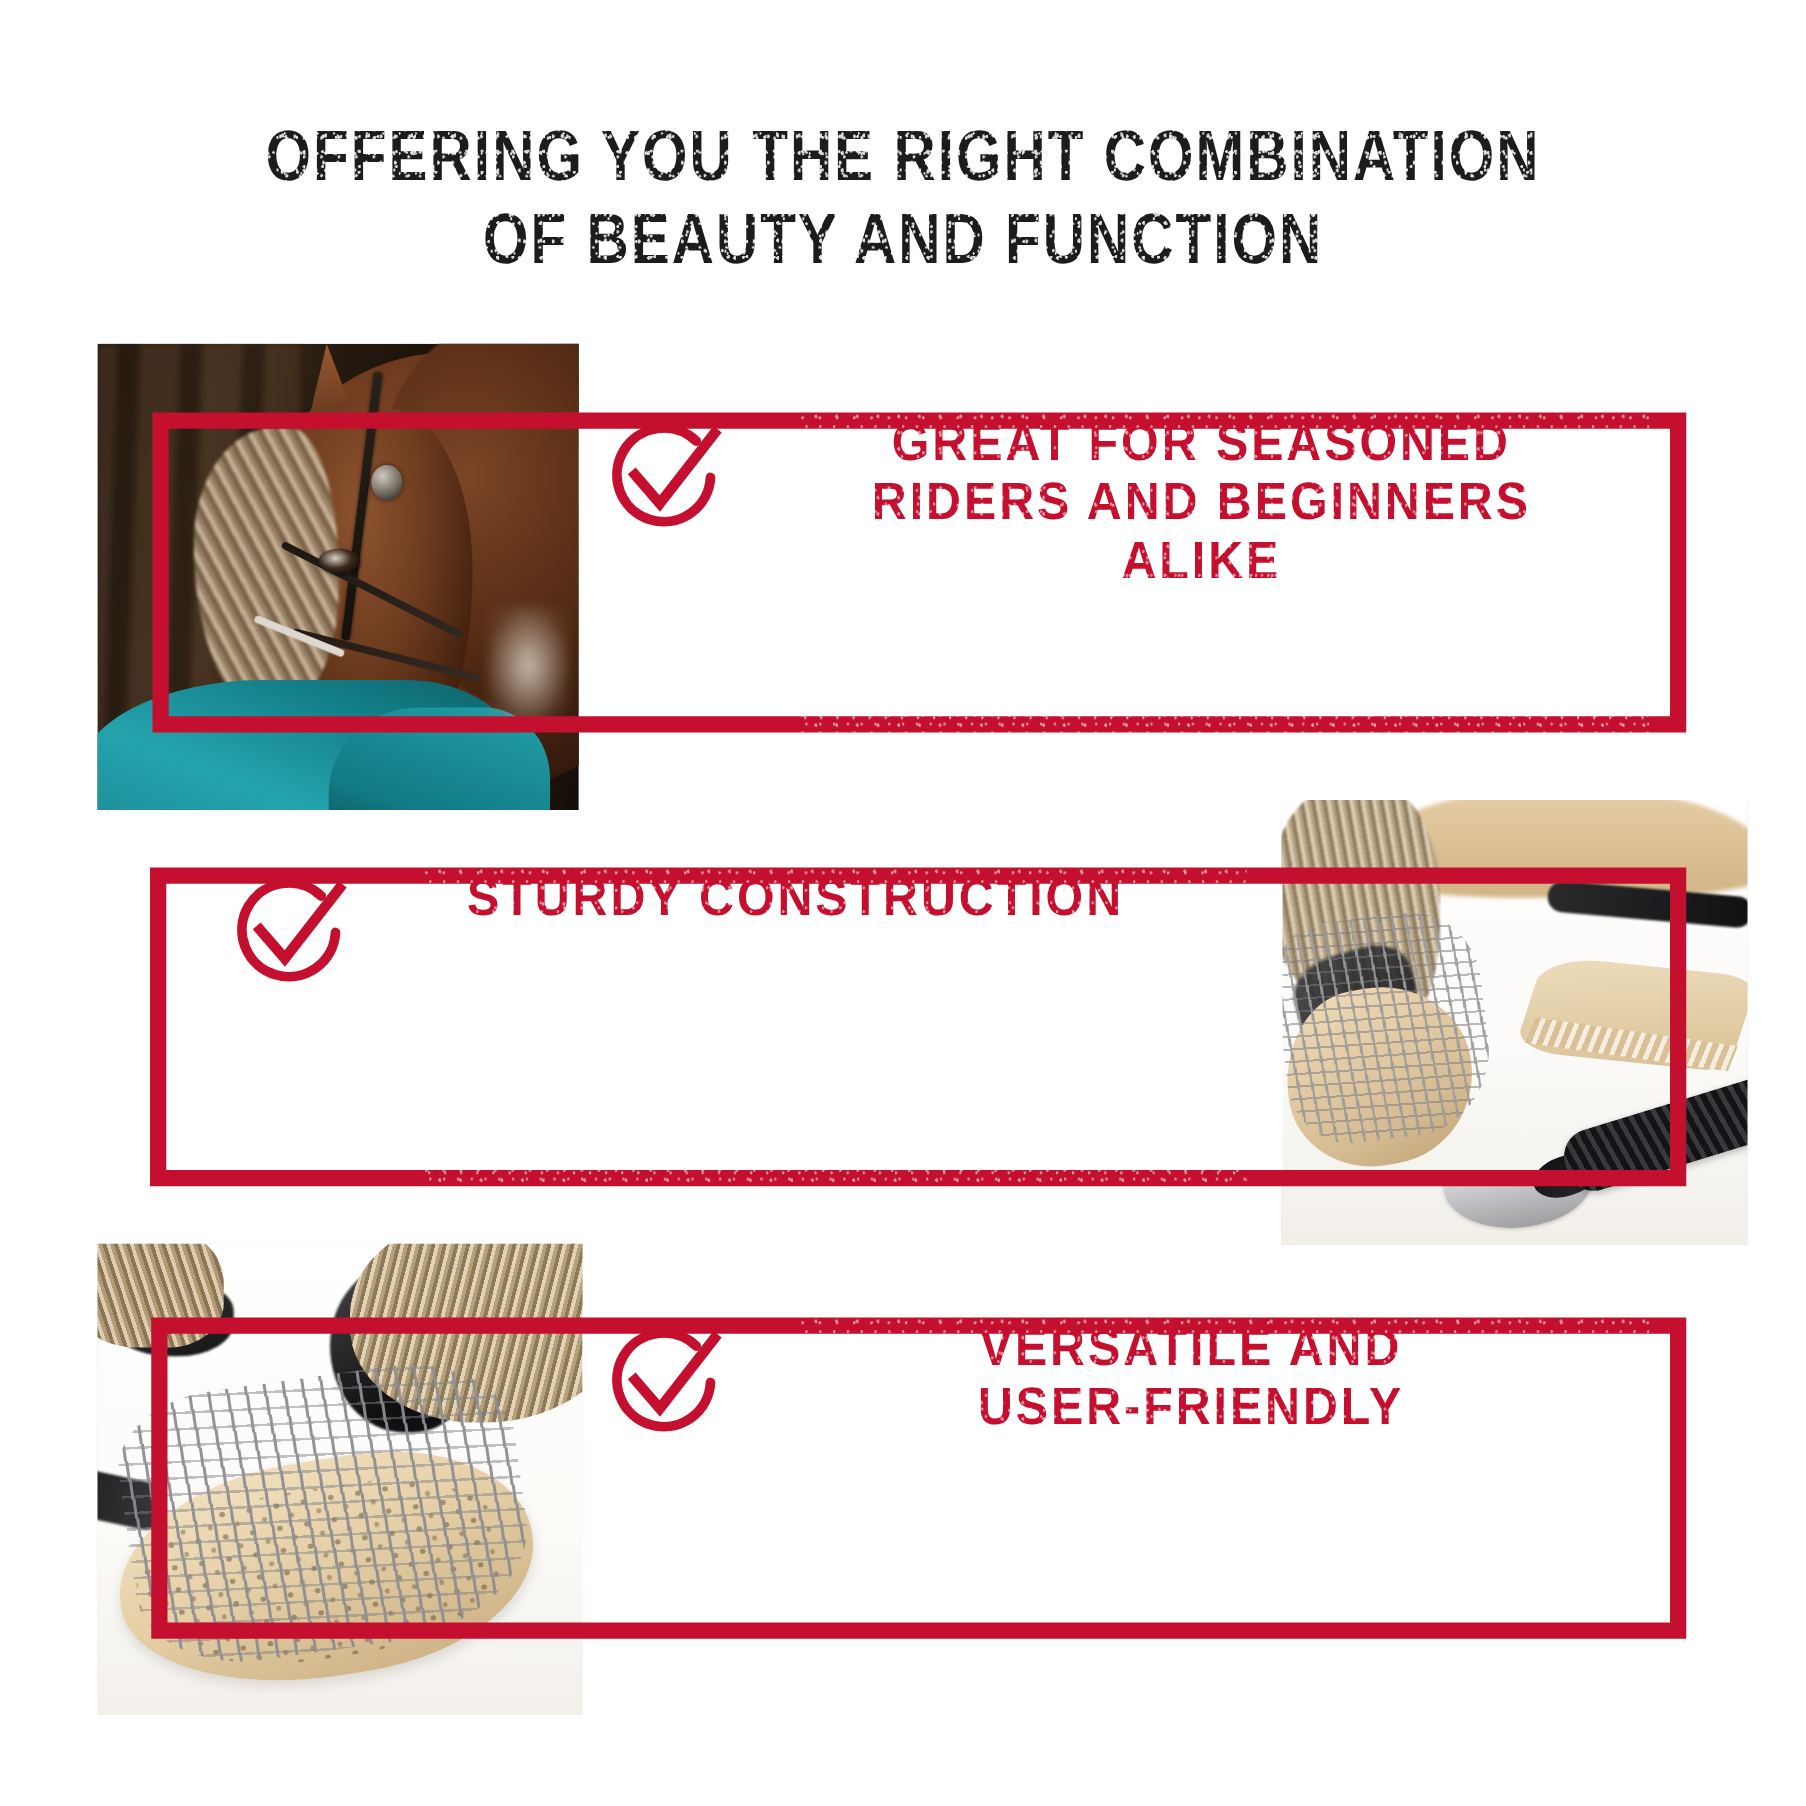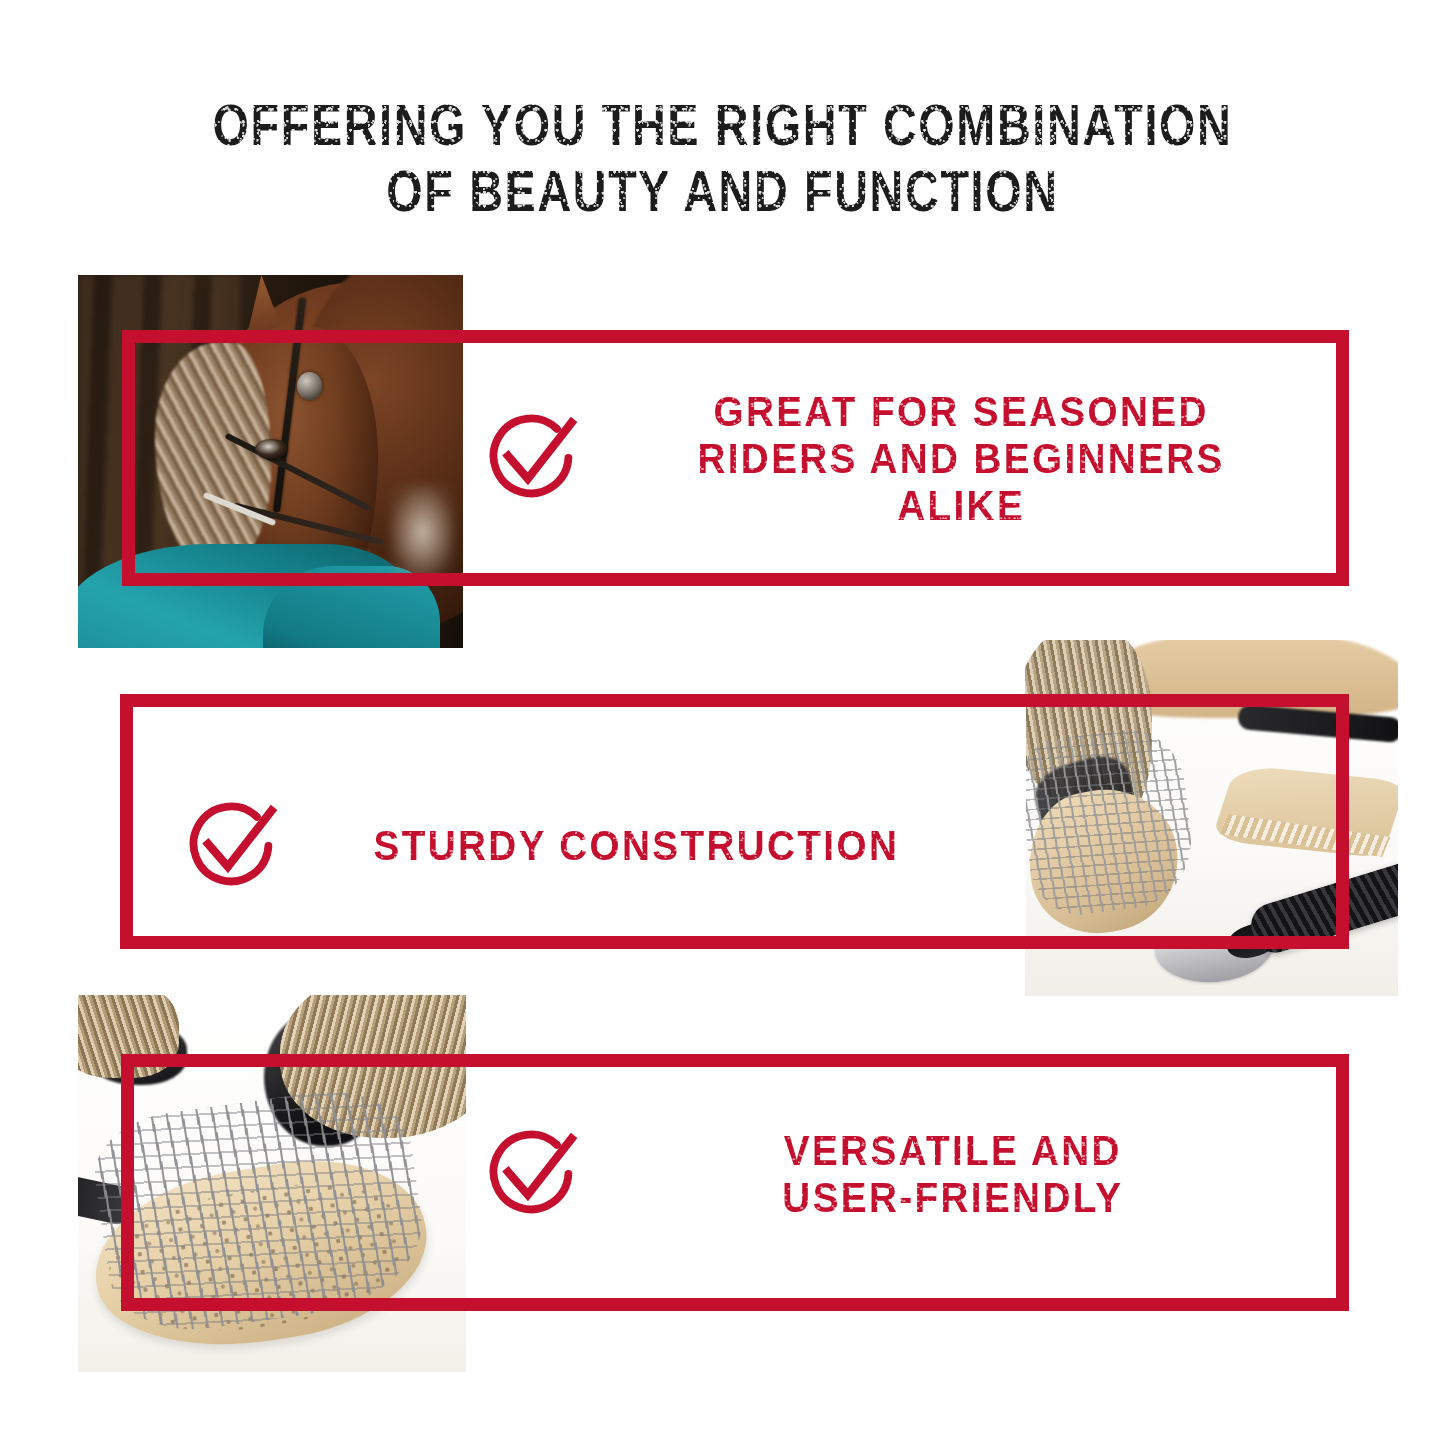--- a/index.html
+++ b/index.html
@@ -324,21 +324,20 @@
     background: #ffffff;
   }
   .fill-1 { left: 463px; top: 330px; width: 886px; height: 256px; }
   .fill-2 { left: 120px; top: 694px; width: 906px; height: 255px; }
   .fill-3 { left: 466px; top: 1054px; width: 883px; height: 257px; }
 
   
   .row-content {
     position: absolute;
     display: flex;
-    align-items: center;
   }
   .rc-1 { left: 480px; top: 330px; width: 869px; height: 256px; }
   .rc-2 { left: 180px; top: 694px; width: 846px; height: 303px; }
   .rc-3 { left: 480px; top: 1054px; width: 869px; height: 240px; }
 
   .check-icon {
     flex: 0 0 auto;
     width: 104px;
     height: 104px;
     margin-right: 26px;

